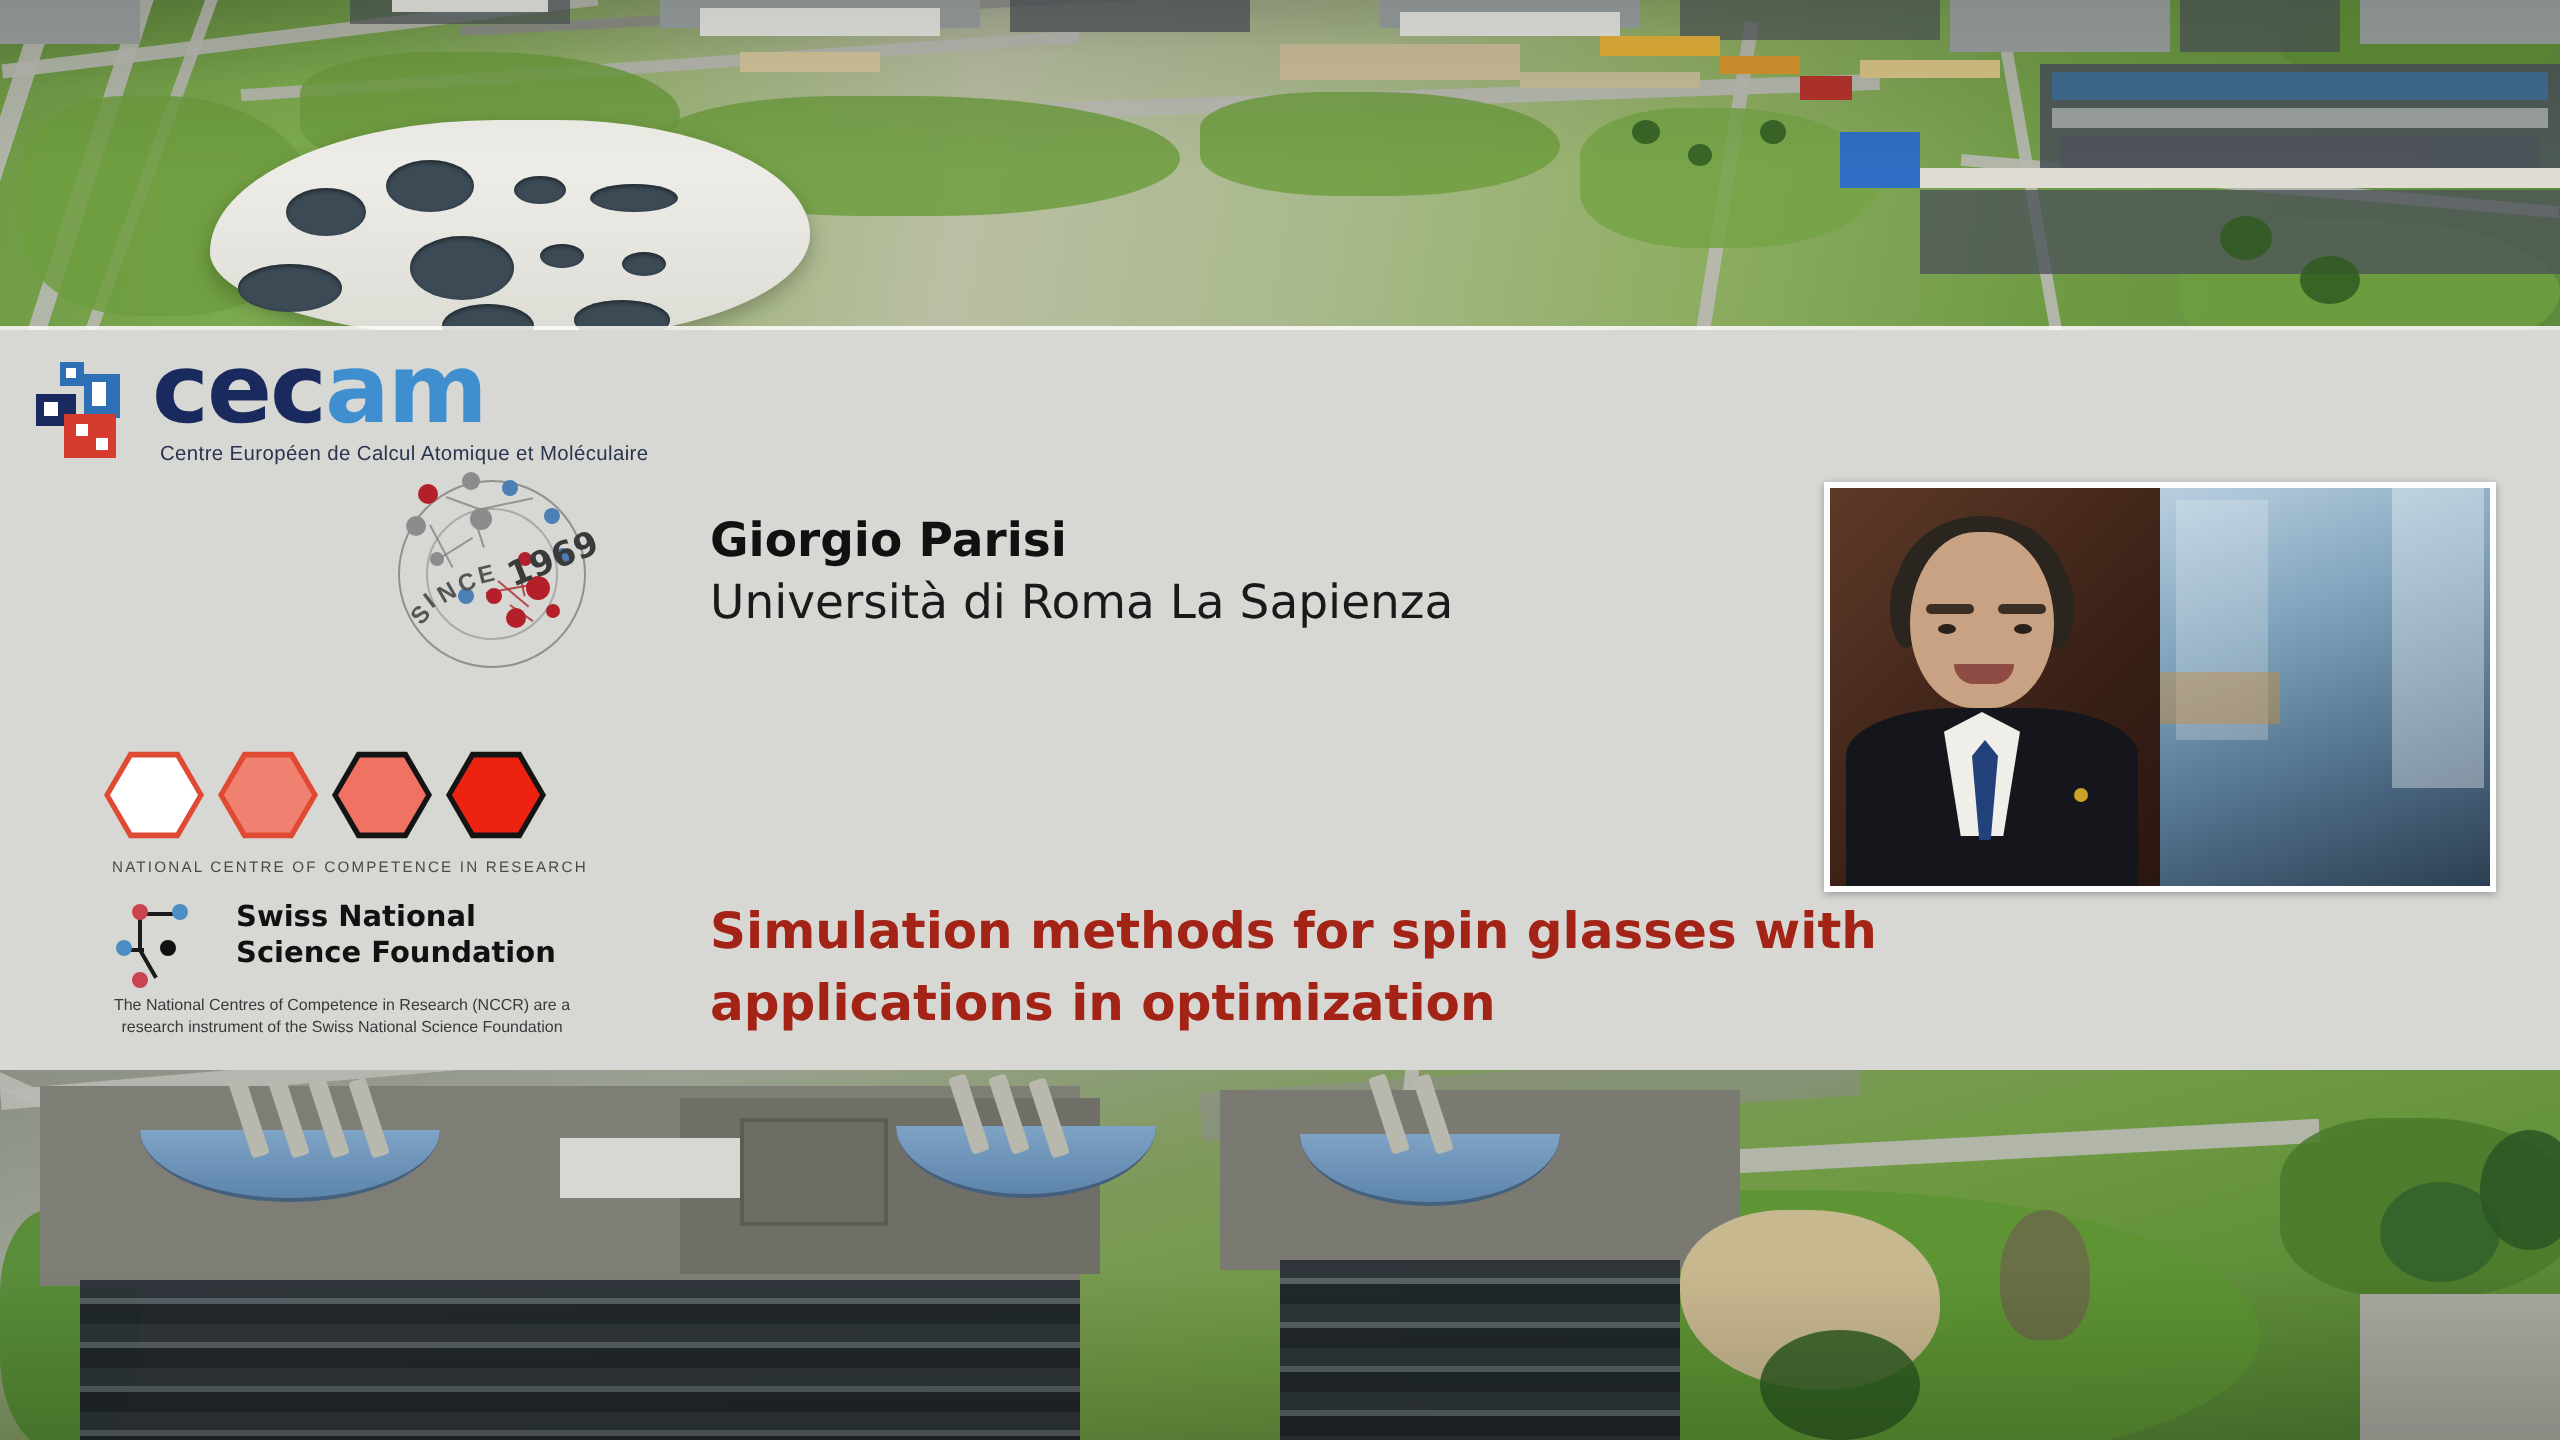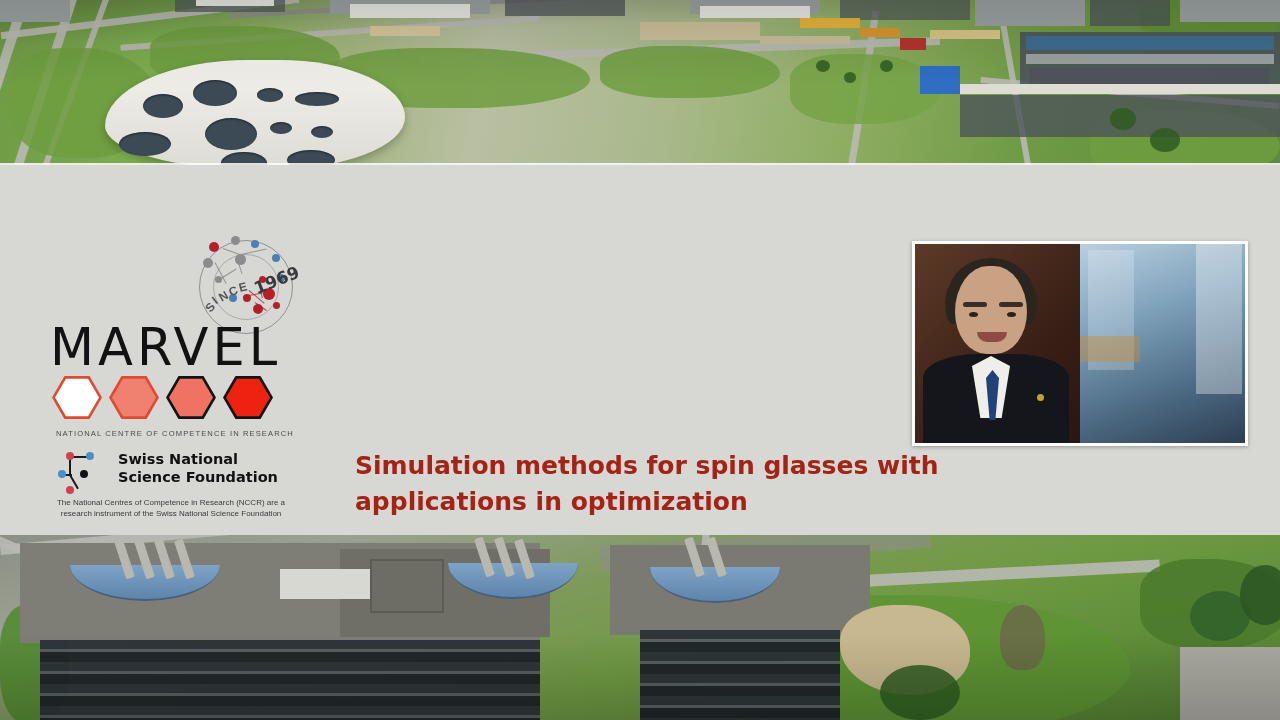--- a/index.html
+++ b/index.html
@@ -324,20 +324,35 @@
     <div class="tree" style="left:1240px;top:30px;width:50px;height:60px;background:#2b5524;"></div>
     <div class="lowroof" style="left:1180px;top:112px;width:110px;height:73px;background:#a9a9a1;"></div>
   </div>
 
   <div class="vig"></div>
 
   <div id="overlay"></div>
 
   <div id="logocol">
 
+    <div class="cecam-wrap">
+      <div class="cecam-mark">
+        <div class="cm-sq cm-navy" style="left:0px;top:16px;width:20px;height:16px;"></div>
+        <div class="cm-sq" style="left:4px;top:20px;width:7px;height:7px;background:#fff;"></div>
+        <div class="cm-sq cm-blue" style="left:12px;top:0px;width:12px;height:12px;"></div>
+        <div class="cm-sq" style="left:15px;top:3px;width:5px;height:5px;background:#fff;"></div>
+        <div class="cm-sq cm-blue" style="left:24px;top:6px;width:18px;height:22px;"></div>
+        <div class="cm-sq" style="left:28px;top:10px;width:7px;height:12px;background:#fff;"></div>
+        <div class="cm-sq cm-red" style="left:14px;top:26px;width:26px;height:22px;"></div>
+        <div class="cm-sq" style="left:20px;top:31px;width:6px;height:6px;background:#fff;"></div>
+        <div class="cm-sq" style="left:30px;top:38px;width:6px;height:6px;background:#fff;"></div>
+      </div>
+      <div class="cecam-word"><span class="c1">cec</span><span class="c2">am</span></div>
+      <div class="cecam-sub">Centre Européen de Calcul Atomique et Moléculaire</div>
+    </div>
 
     <div class="badge">
       <div class="ring"></div>
       <div class="ring2"></div>
 
       <div class="lnk" style="left:30px;top:16px;width:22px;transform:rotate(20deg);"></div>
       <div class="lnk" style="left:48px;top:22px;width:26px;transform:rotate(-12deg);"></div>
       <div class="lnk" style="left:44px;top:26px;width:16px;transform:rotate(72deg);"></div>
       <div class="lnk" style="left:22px;top:30px;width:24px;transform:rotate(62deg);"></div>
       <div class="lnk" style="left:28px;top:46px;width:18px;transform:rotate(-32deg);"></div>
@@ -362,21 +377,20 @@
       <div class="since">
         <span style="left:2px;top:16px;transform:rotate(-48deg);">S</span>
         <span style="left:9px;top:9px;transform:rotate(-38deg);">I</span>
         <span style="left:15px;top:5px;transform:rotate(-30deg);">N</span>
         <span style="left:25px;top:0px;transform:rotate(-22deg);">C</span>
         <span style="left:35px;top:-4px;transform:rotate(-14deg);">E</span>
       </div>
       <div class="yr1969">1969</div>
     </div>
 
-    <div class="marvel-word">MARVEL</div>
     <div class="hexrow">
       <div class="hex" style="left:0px;top:0px;background:#e04a33;">
           <div class="hexin" style="background:#ffffff;"></div>
         </div>
       <div class="hex" style="left:57px;top:0px;background:#e04a33;">
           <div class="hexin" style="background:#f08070;"></div>
         </div>
       <div class="hex" style="left:114px;top:0px;background:#141414;">
           <div class="hexin" style="background:#ef7263;"></div>
         </div>
@@ -401,20 +415,24 @@
       <div class="snsf-txt">
         <div>Swiss National</div>
         <div>Science Foundation</div>
       </div>
       <div class="snsf-note">The National Centres of Competence in Research (NCCR) are a research instrument of the Swiss National Science Foundation</div>
     </div>
   </div>
 
   <div id="content">
 
+    <div class="speaker sp1">
+      <div class="sp-name">Giorgio Parisi</div>
+      <div class="sp-aff">Università di Roma La Sapienza</div>
+    </div>
 
     <div class="speaker sp2">
     </div>
 
     <div class="talk-title">Simulation methods for spin glasses with applications in optimization</div>
   </div>
 
   <div id="photo">
     <div class="pane left">
       <div class="hairA"></div>

